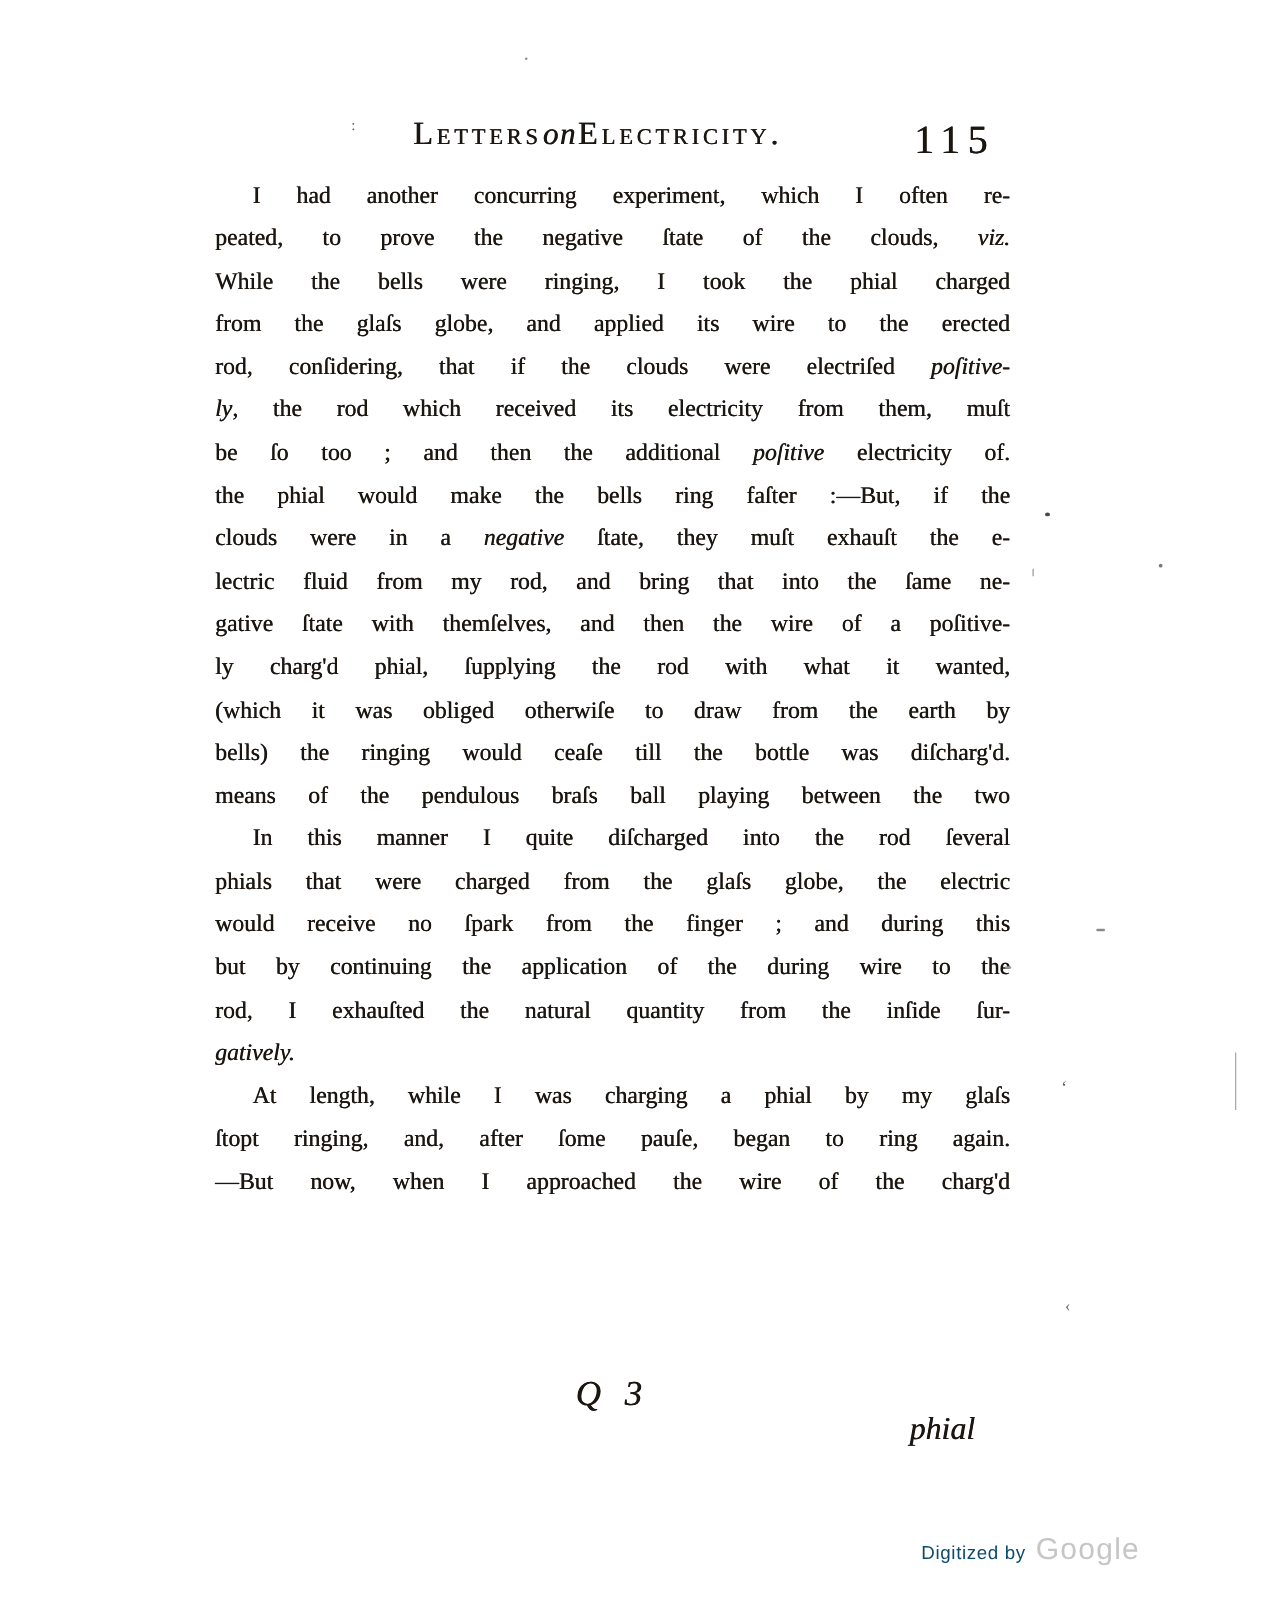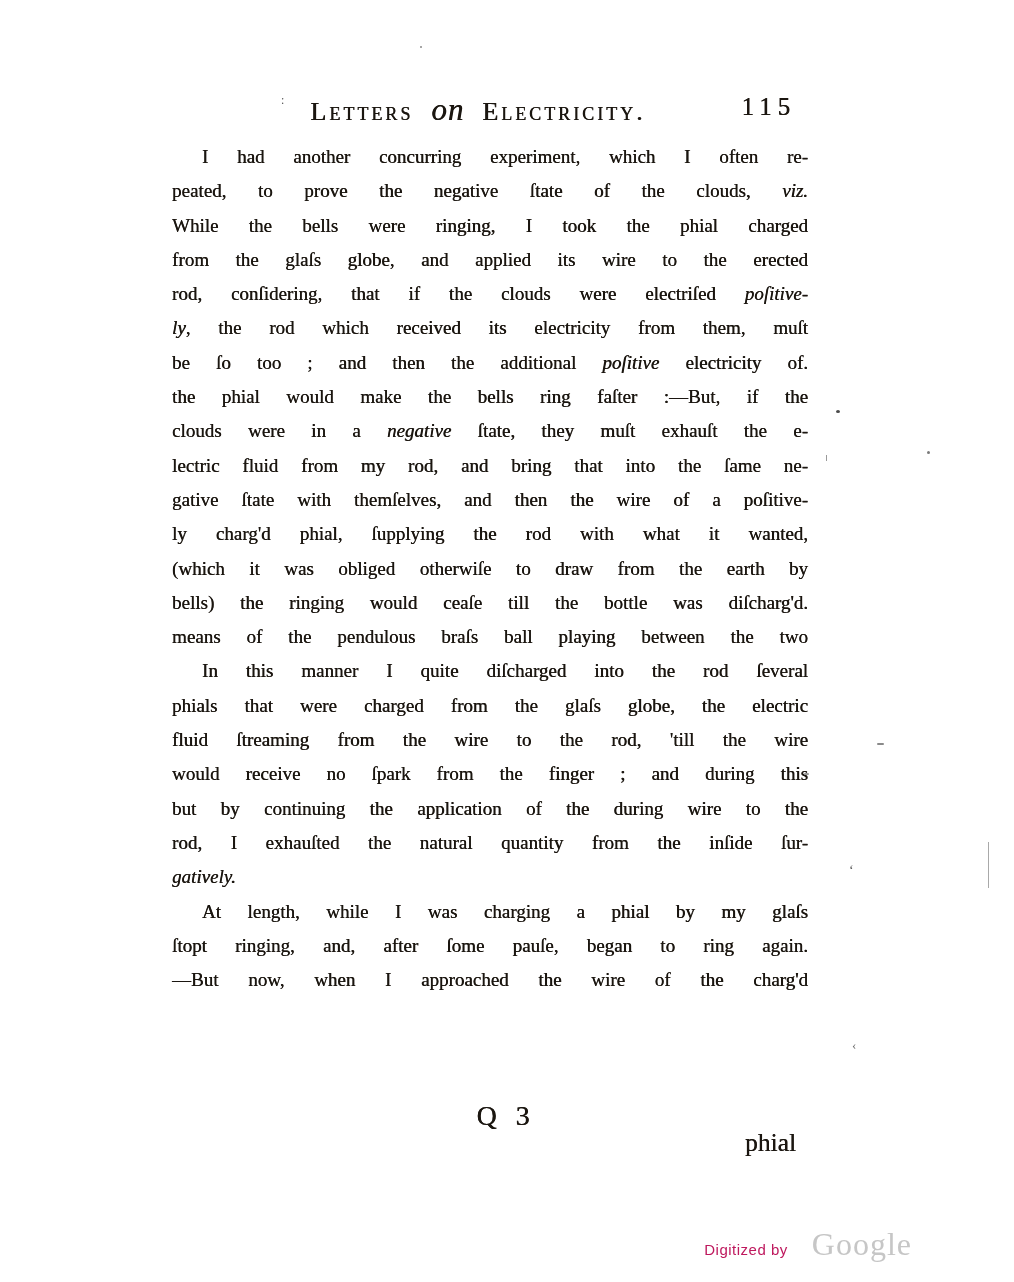--- a/index.html
+++ b/index.html
@@ -19,71 +19,71 @@
     text-align:center;
     font-variant:small-caps;
     font-size:26px;
     letter-spacing:3px;
     word-spacing:9px;
     transform:translateX(-12px);
     text-shadow:0.4px 0 0 currentColor;
   }
   .header-title .conj{
     font-style:italic;font-variant:normal;
-    letter-spacing:1px;font-size:31px;
-    margin:0 18px;
+    letter-spacing:1px;font-size:25px;
+    margin:0 1px;
   }
   .page-number{
     position:absolute;right:12px;top:1px;
-    font-size:25px;letter-spacing:6px;
+    font-size:32px;letter-spacing:6px;
     text-shadow:0.4px 0 0 currentColor;
   }
 
   
   .text-block{
     position:absolute;left:172px;top:140px;width:636px;
     font-size:19px;
   }
   .line{
     height:34.3px;line-height:34.3px;
     text-align:justify;
     text-align-last:justify;
     white-space:nowrap;
     text-shadow:0.35px 0 0 currentColor;
   }
   .line.ind{padding-left:30px;}
   .line.nojust{text-align-last:left;}
   .it{font-style:italic;}
 
   
-  .footer{position:absolute;left:188px;top:1100px;width:636px;height:42px;font-size:25.5px;}
+  .footer{position:absolute;left:172px;top:1100px;width:636px;height:42px;font-size:25.5px;font-style:italic;}
   .sig{
     position:absolute;left:0;width:100%;text-align:center;
     font-size:28px;letter-spacing:6px;
     text-shadow:0.4px 0 0 currentColor;
   }
   .catchword{
     position:absolute;right:28px;top:2px;
     text-shadow:0.35px 0 0 currentColor;
     margin-top:26px;
   }
 
   
   .watermark{
     position:absolute;right:102px;top:1226px;
     display:flex;align-items:baseline;gap:8px;
     user-select:none;
   }
   .wm-prefix{
     font-family:"Liberation Sans","DejaVu Sans",sans-serif;
-    font-size:15px;color:#be185d;letter-spacing:0.5px;
+    font-size:15px;color:#0c4a6e;letter-spacing:0.5px;
   }
   .wm-brand{
-    font-family:Liberation Serif, serif;
-    font-size:32px;color:#c6c6c6;letter-spacing:1px;margin-left:16px;
+    font-family:Liberation Sans, sans-serif;
+    font-size:24px;color:#c6c6c6;letter-spacing:1px;
   }
 
   
   .speck{position:absolute;background:#4a4a4a;border-radius:50%;}
   .mark{position:absolute;color:#6a6a6a;font-size:12px;line-height:1;}
   .streak{position:absolute;width:1px;background:#a9a9a9;}
 </style>
 </head>
 <body>
 
@@ -110,21 +110,20 @@
         <div class="line"><span>lectric fluid from my rod, and bring that into the ſame ne-</span></div>
         <div class="line"><span>gative ſtate with themſelves, and then the wire of a poſitive-</span></div>
         <div class="line"><span>ly charg'd phial, ſupplying the rod with what it wanted,</span></div>
         <div class="line"><span>(which it was obliged otherwiſe to draw from the earth by</span></div>
         <div class="line"><span>bells) the ringing would ceaſe till the bottle was diſcharg'd.</span></div>
         <div class="line"><span>means of the pendulous braſs ball playing between the two</span></div>
       </div>
       <div class="para">
         <div class="line ind"><span>In this manner I quite diſcharged into the rod ſeveral</span></div>
         <div class="line"><span>phials that were charged from the glaſs globe, the electric</span></div>
-        <div class="line"><span>fluid ſtreaming from the wire to the rod, 'till the wire</span></div>
         <div class="line"><span>would receive no ſpark from the finger ; and during this</span></div>
         <div class="line"><span>but by continuing the application of the during wire to the</span></div>
         <div class="line"><span>rod, I exhauſted the natural quantity from the inſide ſur-</span></div>
         <div class="line nojust"><span class="it">gatively.</span></div>
       </div>
       <div class="para">
         <div class="line ind"><span>At length, while I was charging a phial by my glaſs</span></div>
         <div class="line"><span>ſtopt ringing, and, after ſome pauſe, began to ring again.</span></div>
         <div class="line"><span>—But now, when I approached the wire of the charg'd</span></div>
       </div>

